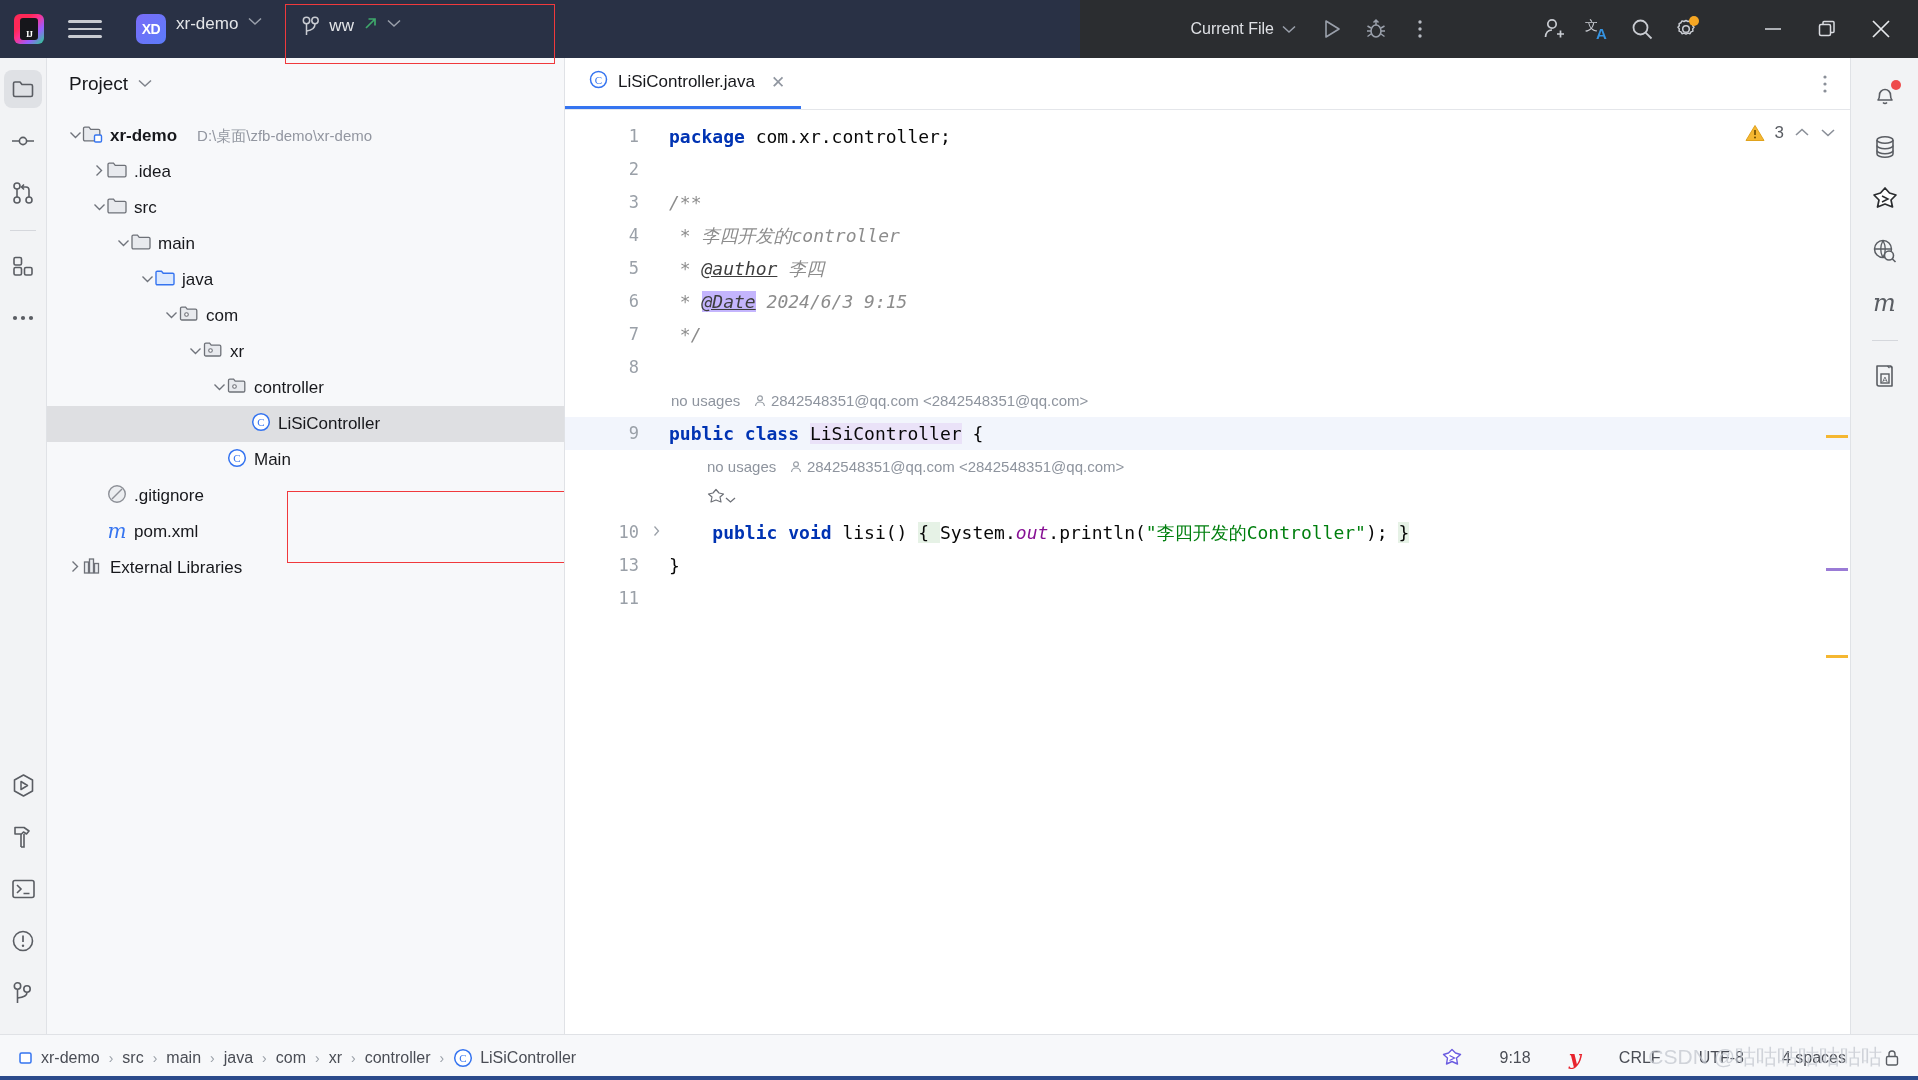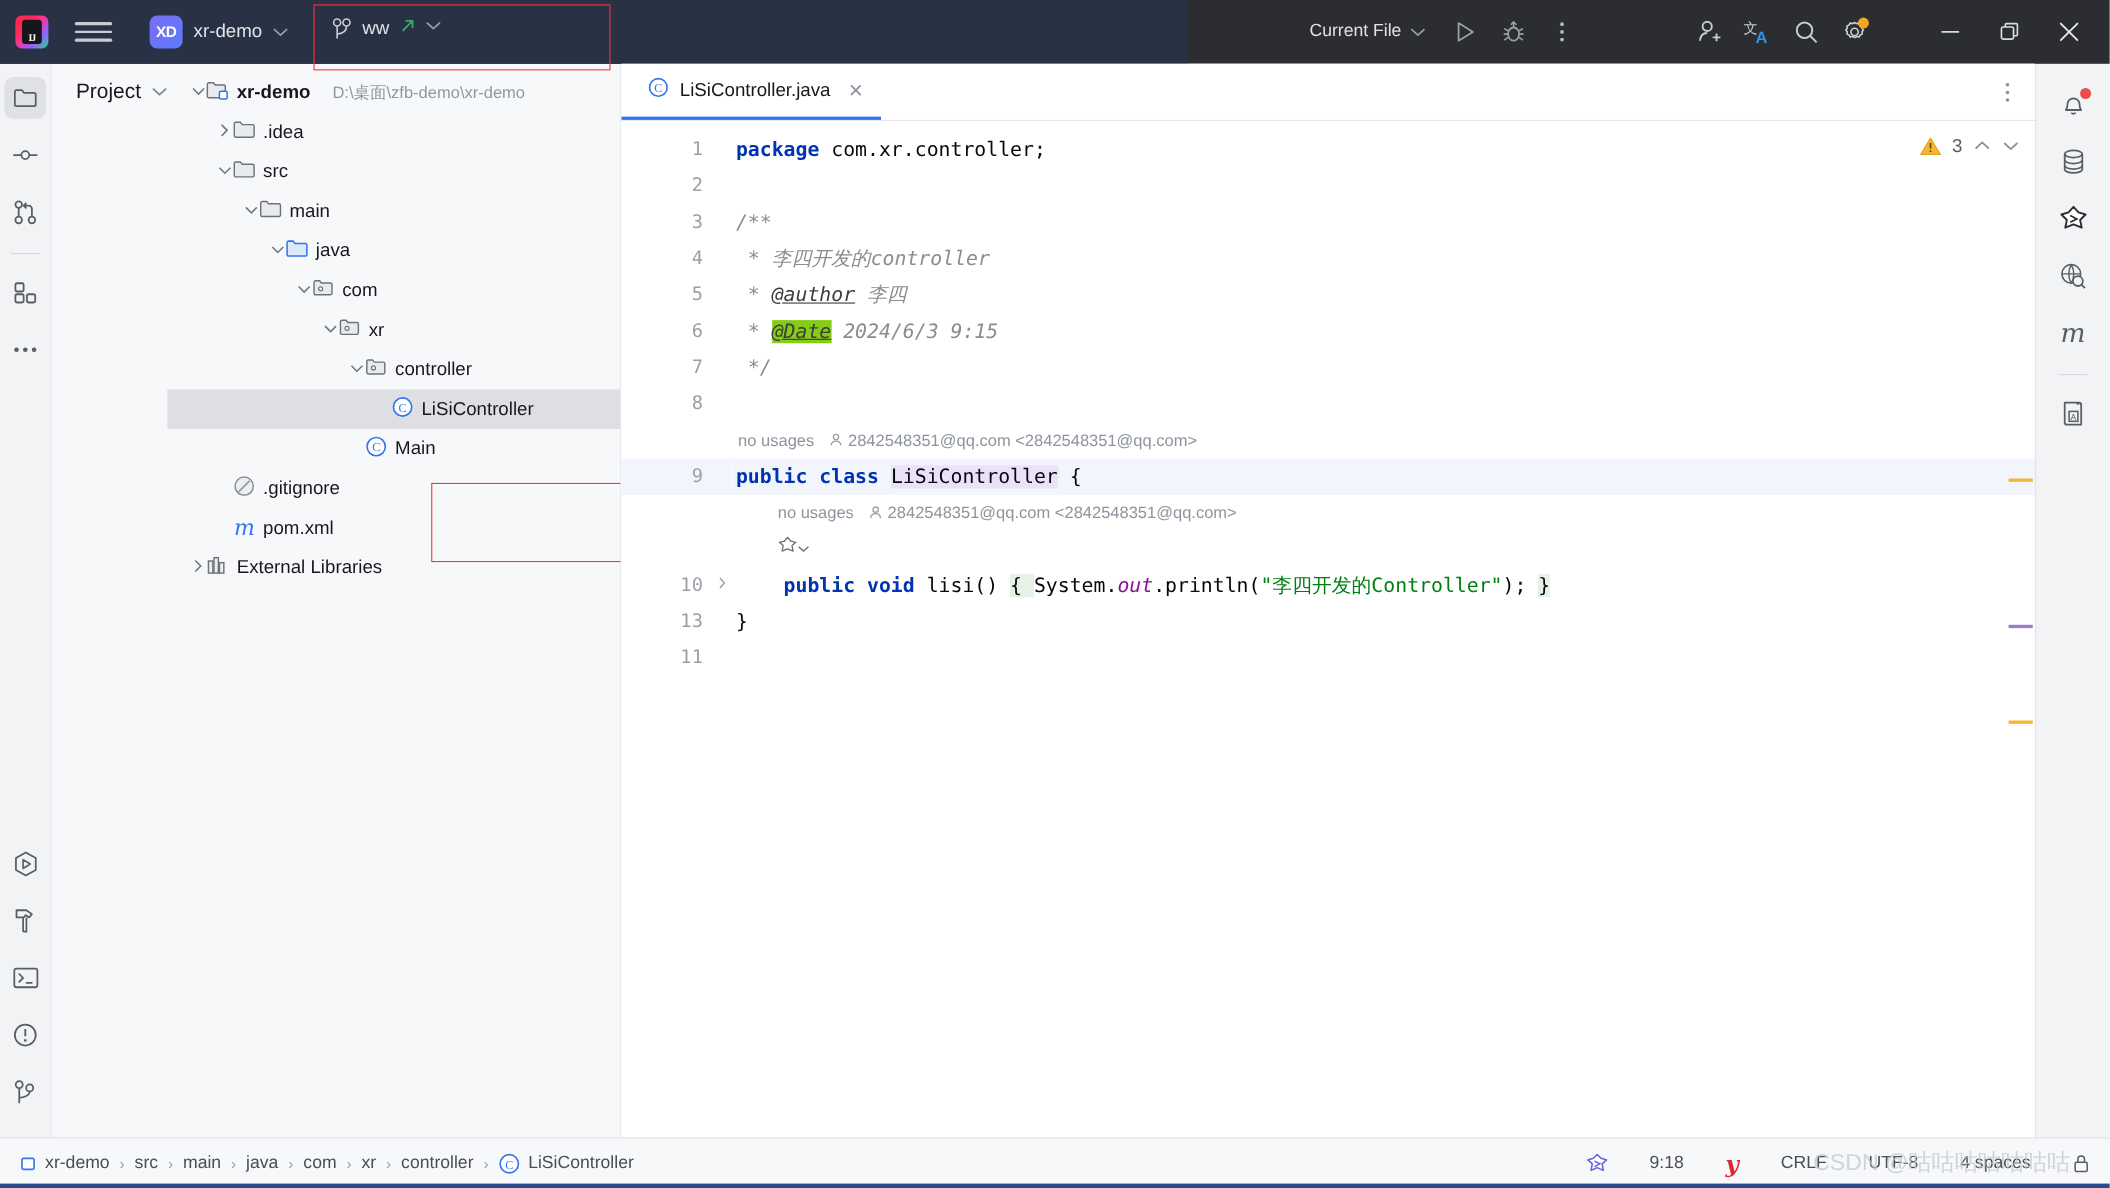--- a/index.html
+++ b/index.html
@@ -28,21 +28,21 @@
       linear-gradient(135deg,#fe2857 0%, #fe2857 30%, #ff318c 45%, #9a5cff 70%, #21d789 100%);
   }
   .tb-ideaicon .inner {
     position:absolute; left:6px; top:4px; width:18px; height:22px; border-radius:3px;
     background:#16161b; color:#fff; font-size:9px; font-weight:bold;
     font-family:"Liberation Serif", serif; display:flex; align-items:flex-end;
     justify-content:center; padding-bottom:1px; letter-spacing:-1px;
   }
   .hamburger { width:34px; margin-left:24px; display:flex; flex-direction:column; gap:5px; cursor:pointer; }
   .hamburger i { display:block; height:2.5px; background:#c9ccd2; border-radius:2px; }
-  .proj-chip { display:flex; align-items:center; gap:10px; margin-left:34px; cursor:pointer; }
+  .proj-chip { display:flex; gap:10px; margin-left:34px; cursor:pointer; }
   .proj-badge {
     width:30px; height:30px; border-radius:7px;
     background:linear-gradient(135deg,#7a6cf7,#5b7cfa);
     color:#fff; font-size:14px; font-weight:bold; display:flex;
     align-items:center; justify-content:center; letter-spacing:-0.5px;
   }
   .proj-name { color:#e3e5e8; font-size:17px; }
   .chev { color:#9aa0ab; font-size:13px; }
   .branch-chip {
     display:flex; align-items:flex-start; gap:9px; margin-left:30px; cursor:pointer;
@@ -70,21 +70,21 @@
     display:flex; flex-direction:column; align-items:center; padding-top:12px;
   }
   .leftstrip .grow { flex:1 1 auto; }
   .stripbtn { width:38px; height:38px; border-radius:8px; display:flex; align-items:center;
      justify-content:center; margin-bottom:14px; cursor:pointer; color:#5a5d63; }
   .stripbtn.active { background:#dfe1e5; }
   .strip-sep { width:26px; height:1px; background:#d5d7dc; margin:4px 0 16px 0; }
 
   
   .projpanel { width:518px; flex:0 0 518px; background:#f7f8fa; border-right:1px solid #e0e2e6;
-     display:flex; flex-direction:row; min-height:0; }
+     display:flex; flex-direction:column; min-height:0; }
   .projhead { height:52px; flex:0 0 52px; display:flex; align-items:center; padding-left:22px; gap:10px; }
   .projhead .t { font-size:19px; color:#17181c; }
   .projhead .c { color:#7f838b; font-size:12px; }
   .tree { flex:1 1 auto; overflow:hidden; padding-top:8px; position:relative; }
   .trow { height:36px; display:flex; align-items:center; font-size:17px; color:#17181c;
      position:relative; cursor:pointer; white-space:nowrap; }
   .trow.sel { background:#dedfe2; }
   .tw { display:inline-block; width:12px; color:#70747c; font-size:12px; text-align:center; flex:0 0 auto; }
   .tw.none { visibility:hidden; }
   .ticon { width:24px; flex:0 0 24px; display:flex; align-items:center; justify-content:center; margin-right:5px; }
@@ -115,21 +115,21 @@
   .code { flex:1 1 auto; padding-top:10px; font-family:"DejaVu Sans Mono", monospace;
      font-size:18px; line-height:33px; color:#080808; min-width:0; overflow:hidden; white-space:pre; }
   .code .ln { height:33px; position:relative; padding-left:4px; }
   .code .ln.cur { background:#f2f5fc; }
   .hint { font-family:"Liberation Sans", sans-serif; font-size:15px; color:#8e949e; height:33px; line-height:33px; }
   .hint .usr { color:#8e949e; }
   .kw { color:#0033b3; font-weight:bold; }
   .str { color:#007f0e; }
   .cmt { color:#8c8c8c; font-style:italic; }
   .cmttag { color:#3d3d3d; font-style:italic; text-decoration:underline; }
-  .cmttag.hl { background:#84cc16; }
+  .cmttag.hl { background:#c4b5fd; }
   .fld { color:#871094; font-style:italic; }
   .clsname { background:#eae2f8; }
   .foldbg { background:#e6f2e6; }
   .punct { color:#080808; }
 
   .warnbar { position:absolute; right:0; top:0; width:140px; height:46px; display:flex;
      align-items:center; justify-content:flex-end; gap:10px; padding-right:14px;
      font-size:17px; color:#5a5d63; }
   .warn-tri { width:20px; height:18px; position:relative; }
   .scrollmark { position:absolute; right:2px; width:22px; height:3px; }

